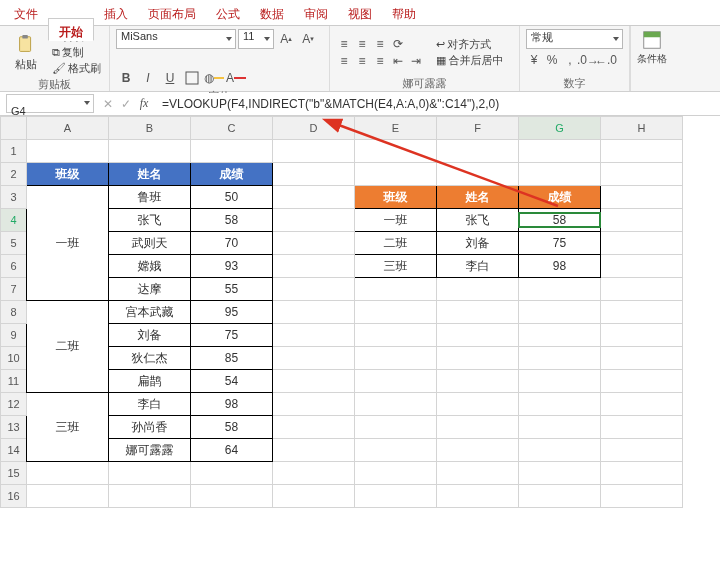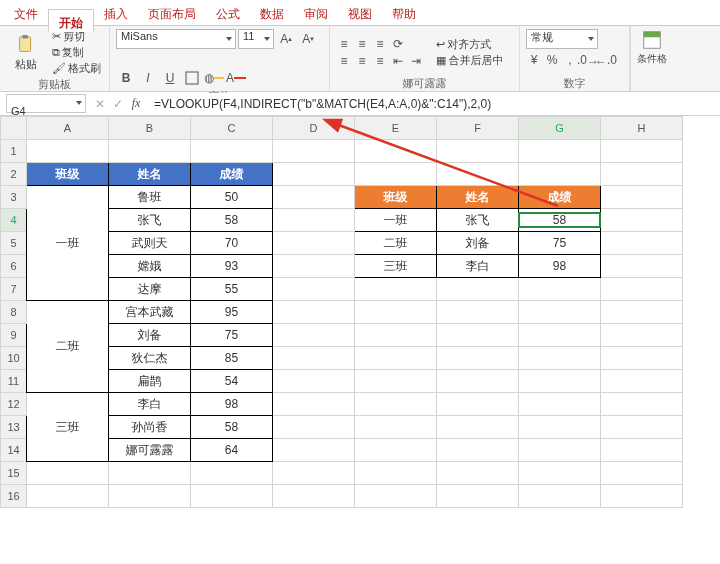--- a/index.html
+++ b/index.html
@@ -1,35 +1,35 @@
 <!DOCTYPE html>
 <html><head>
 <meta charset="utf-8">
 <style>
 *{box-sizing:border-box;margin:0;padding:0;font-family:"Microsoft YaHei",MiSans,Arial,sans-serif}
 body{background:#fff;width:720px;height:564px;overflow:hidden;font-size:12px;color:#333}
 .menubar{display:flex;align-items:center;height:26px;background:#fff;border-bottom:1px solid #ccc;padding:0 4px}
 .menubar .mitem{padding:0 10px;height:23px;line-height:26px;cursor:pointer;font-size:12px;color:#b91c1c}
-.menubar .mitem.active{background:#fff;font-weight:600;border:1px solid #ccc;border-bottom:1px solid #fff;position:relative;top:8px}
+.menubar .mitem.active{background:#fff;font-weight:600;border:1px solid #ccc;border-bottom:1px solid #fff;position:relative;top:17px}
 .ribbon{display:flex;height:66px;background:#f5f5f5;border-bottom:1px solid #d0d0d0}
 .group{border-right:1px solid #dcdcdc;padding:3px 6px 0 6px;display:flex;flex-direction:column;justify-content:space-between;min-width:60px}
 .group-label{text-align:center;font-size:11px;color:#666;height:16px;line-height:16px}
 .group-body{flex:1;display:flex;align-items:center;gap:4px}
 .stackv{display:flex;flex-direction:column;gap:1px}
 .tinybtn{height:15px;line-height:15px;font-size:11px;color:#444;display:flex;align-items:center;gap:2px;padding:0 2px;cursor:pointer}
 .bigbtn{display:flex;flex-direction:column;align-items:center;justify-content:center;width:40px;cursor:pointer;font-size:11px;color:#444;gap:1px}
 .bigbtn svg{width:22px;height:22px}
 .fontsel,.sizesel{border:1px solid #b8b8b8;background:#fff;height:20px;font-size:11px;padding:0 18px 0 4px;position:relative;cursor:pointer}
 .fontsel{width:120px}.sizesel{width:36px}
 .caret{position:absolute;right:3px;top:7px;border-left:3px solid transparent;border-right:3px solid transparent;border-top:4px solid #555}
 .ibtn{width:20px;height:20px;display:flex;align-items:center;justify-content:center;cursor:pointer;color:#555;font-size:12px;border-radius:2px}
 .ibtn.sm{width:16px;height:16px}
 .row{display:flex;gap:2px;align-items:center}
 .namebox-row{display:flex;align-items:center;height:24px;border-bottom:1px solid #d0d0d0;background:#fff}
-.namebox{width:80px;border:1px solid #c8c8c8;margin:2px 0 2px 6px;height:19px;line-height:17px;font-size:11px;padding:8px 4px;position:relative}
+.namebox{width:88px;border:1px solid #c8c8c8;margin:2px 0 2px 6px;height:19px;line-height:17px;font-size:11px;padding:8px 4px;position:relative}
 .namebox .caret{top:6px}
 .fx-controls{display:flex;align-items:center;gap:2px;margin:0 6px}
 .fx-controls .ibtn{color:#aaa}
 .fx-label{font-style:italic;font-family:Liberation Serif, serif;font-size:12px;color:#555}
 .formula-input{flex:1;border:none;height:22px;font-size:12px;padding:0 4px;color:#333;background:#fff}
 .sheet-wrap{position:relative;width:720px;height:448px;overflow:hidden}
 table.sheet{border-collapse:collapse;table-layout:fixed}
 table.sheet th,table.sheet td{border:1px solid #d4d4d4;height:23px;font-size:12px;text-align:center;vertical-align:middle;background:#fff}
 table.sheet th{background:#f0f0f0;color:#555;font-weight:normal;font-size:11px}
 table.sheet th.corner{background:#f0f0f0;width:26px}
@@ -147,21 +147,21 @@
             <span>▦</span>
             <span>合并后居中</span>
           </div>
       </div>
     </div>
     <div class="group-label">娜可露露</div>
   </div>
 
   <div class="group" style="min-width:110px">
     <div class="group-body stackv" style="align-items:flex-start;gap:3px">
-      <div class="fontsel" style="width:72px"><span>常规</span><span class="caret"></span></div>
+      <div class="fontsel" style="width:97px"><span>常规</span><span class="caret"></span></div>
       <div class="row">
         <div class="ibtn sm">¥</div>
         <div class="ibtn sm">%</div>
         <div class="ibtn sm">,</div>
         <div class="ibtn sm">.0→</div>
         <div class="ibtn sm">←.0</div>
       </div>
     </div>
     <div class="group-label">数字</div>
   </div>

